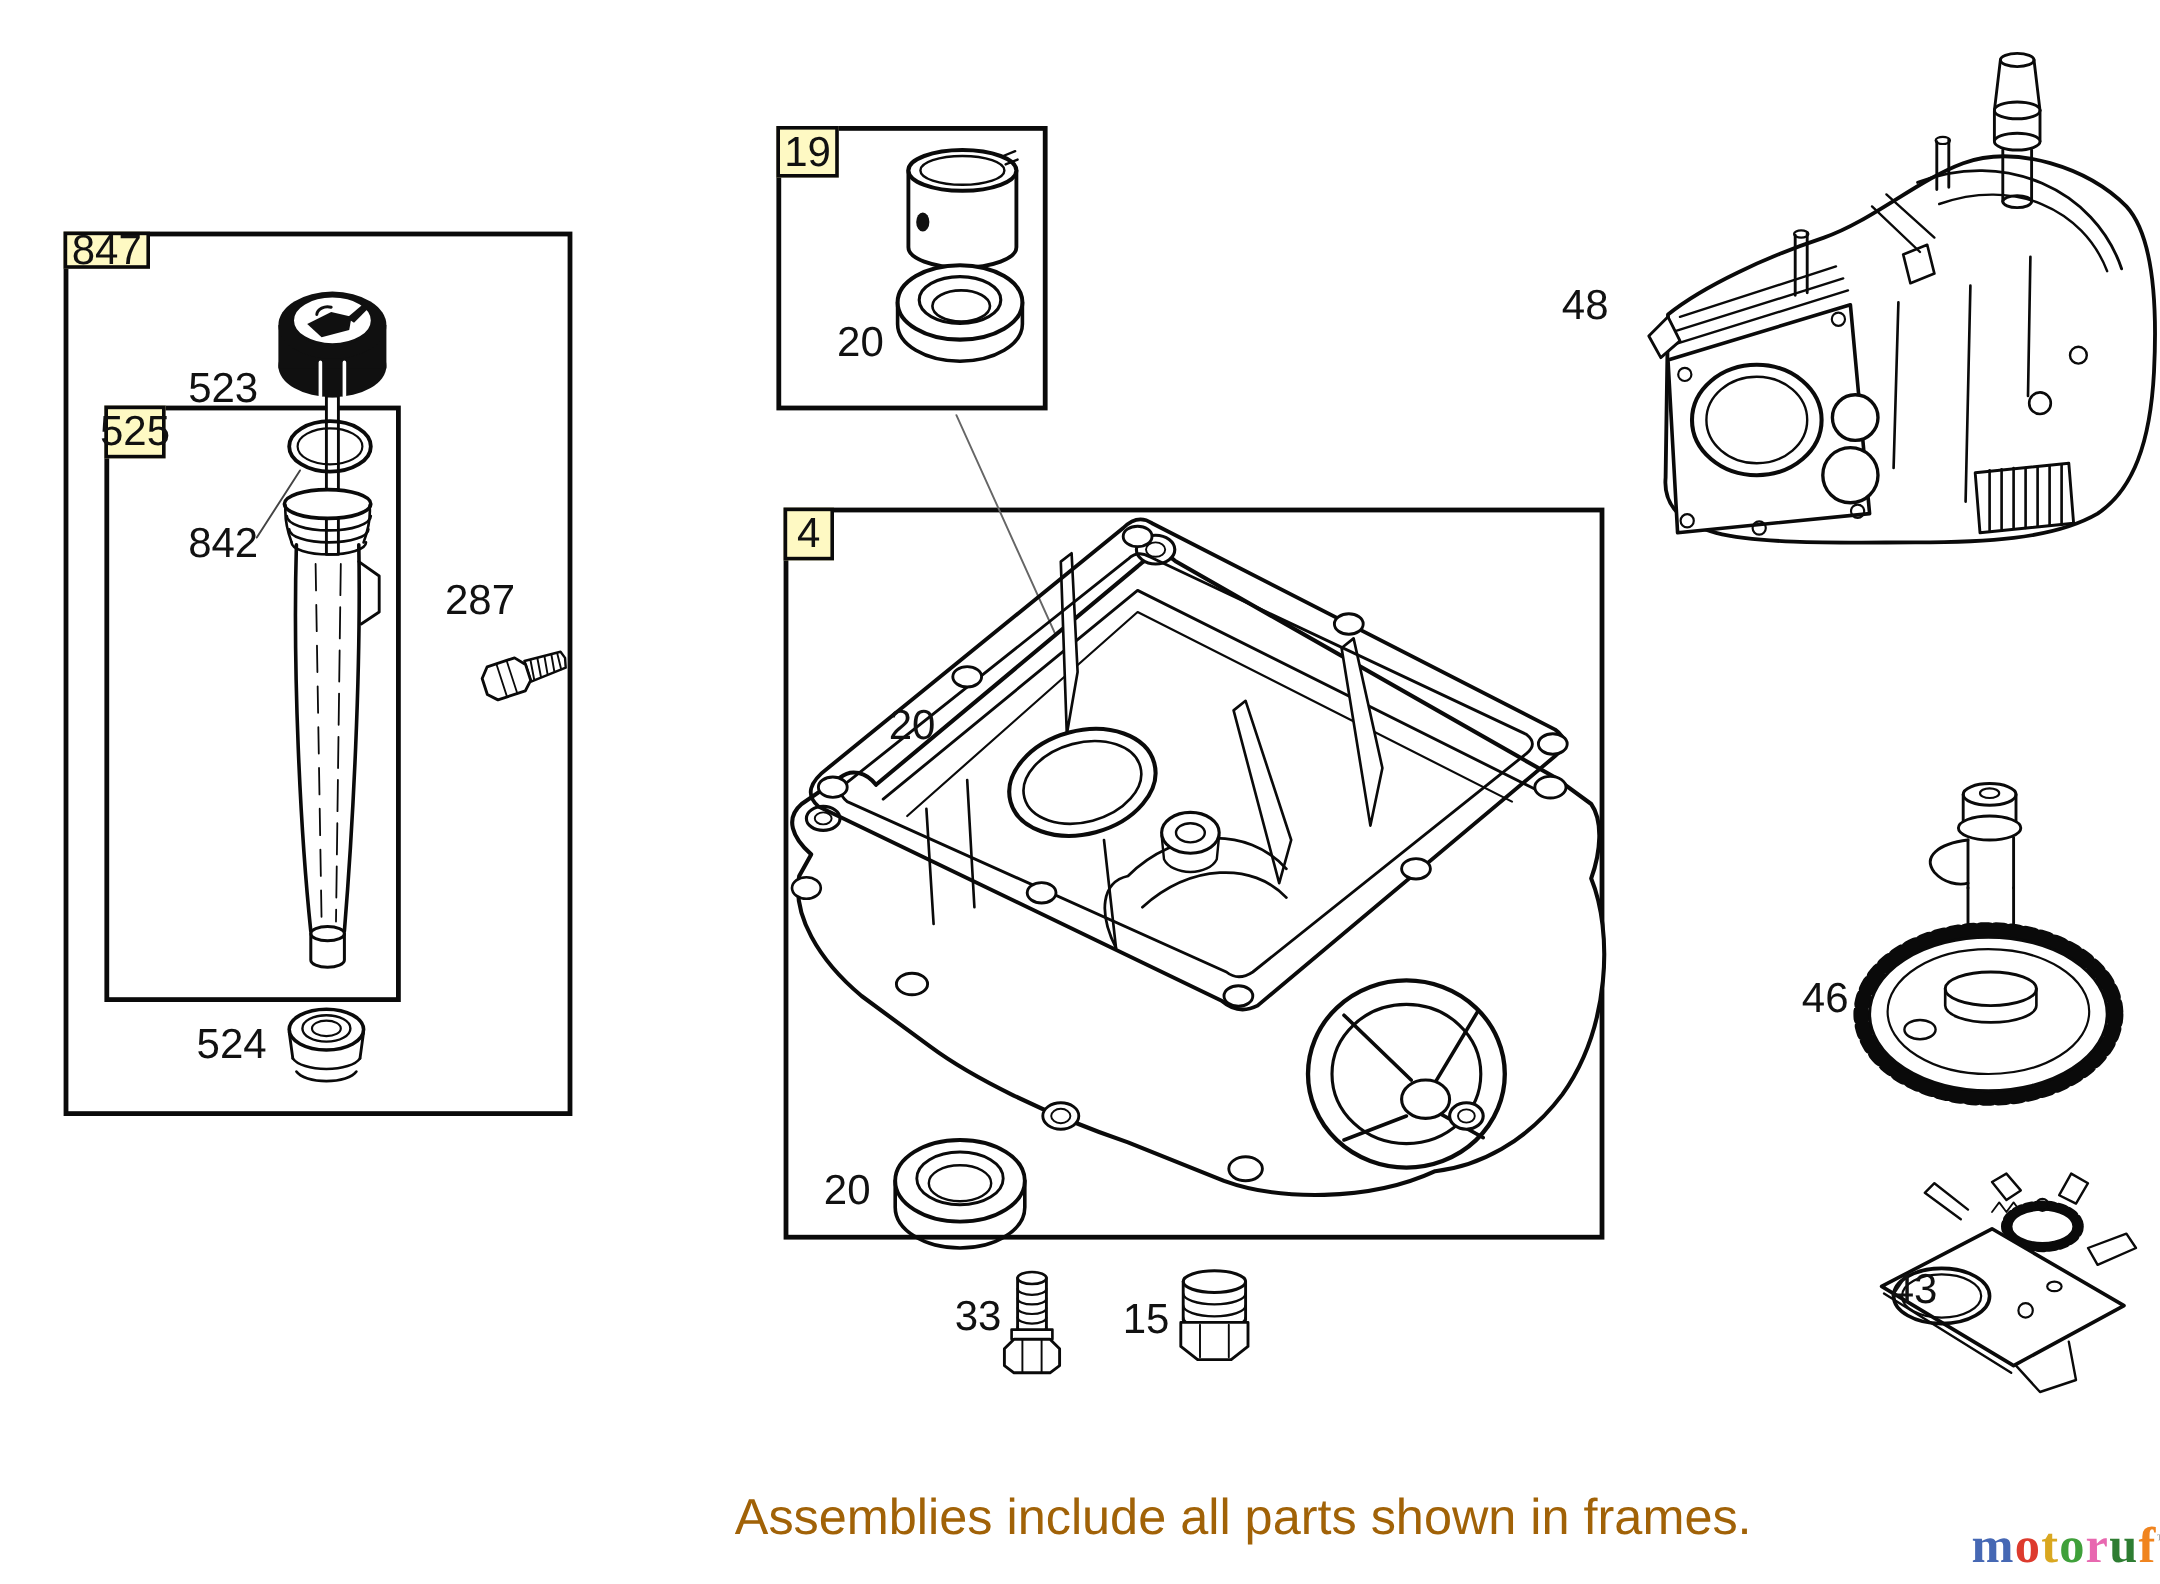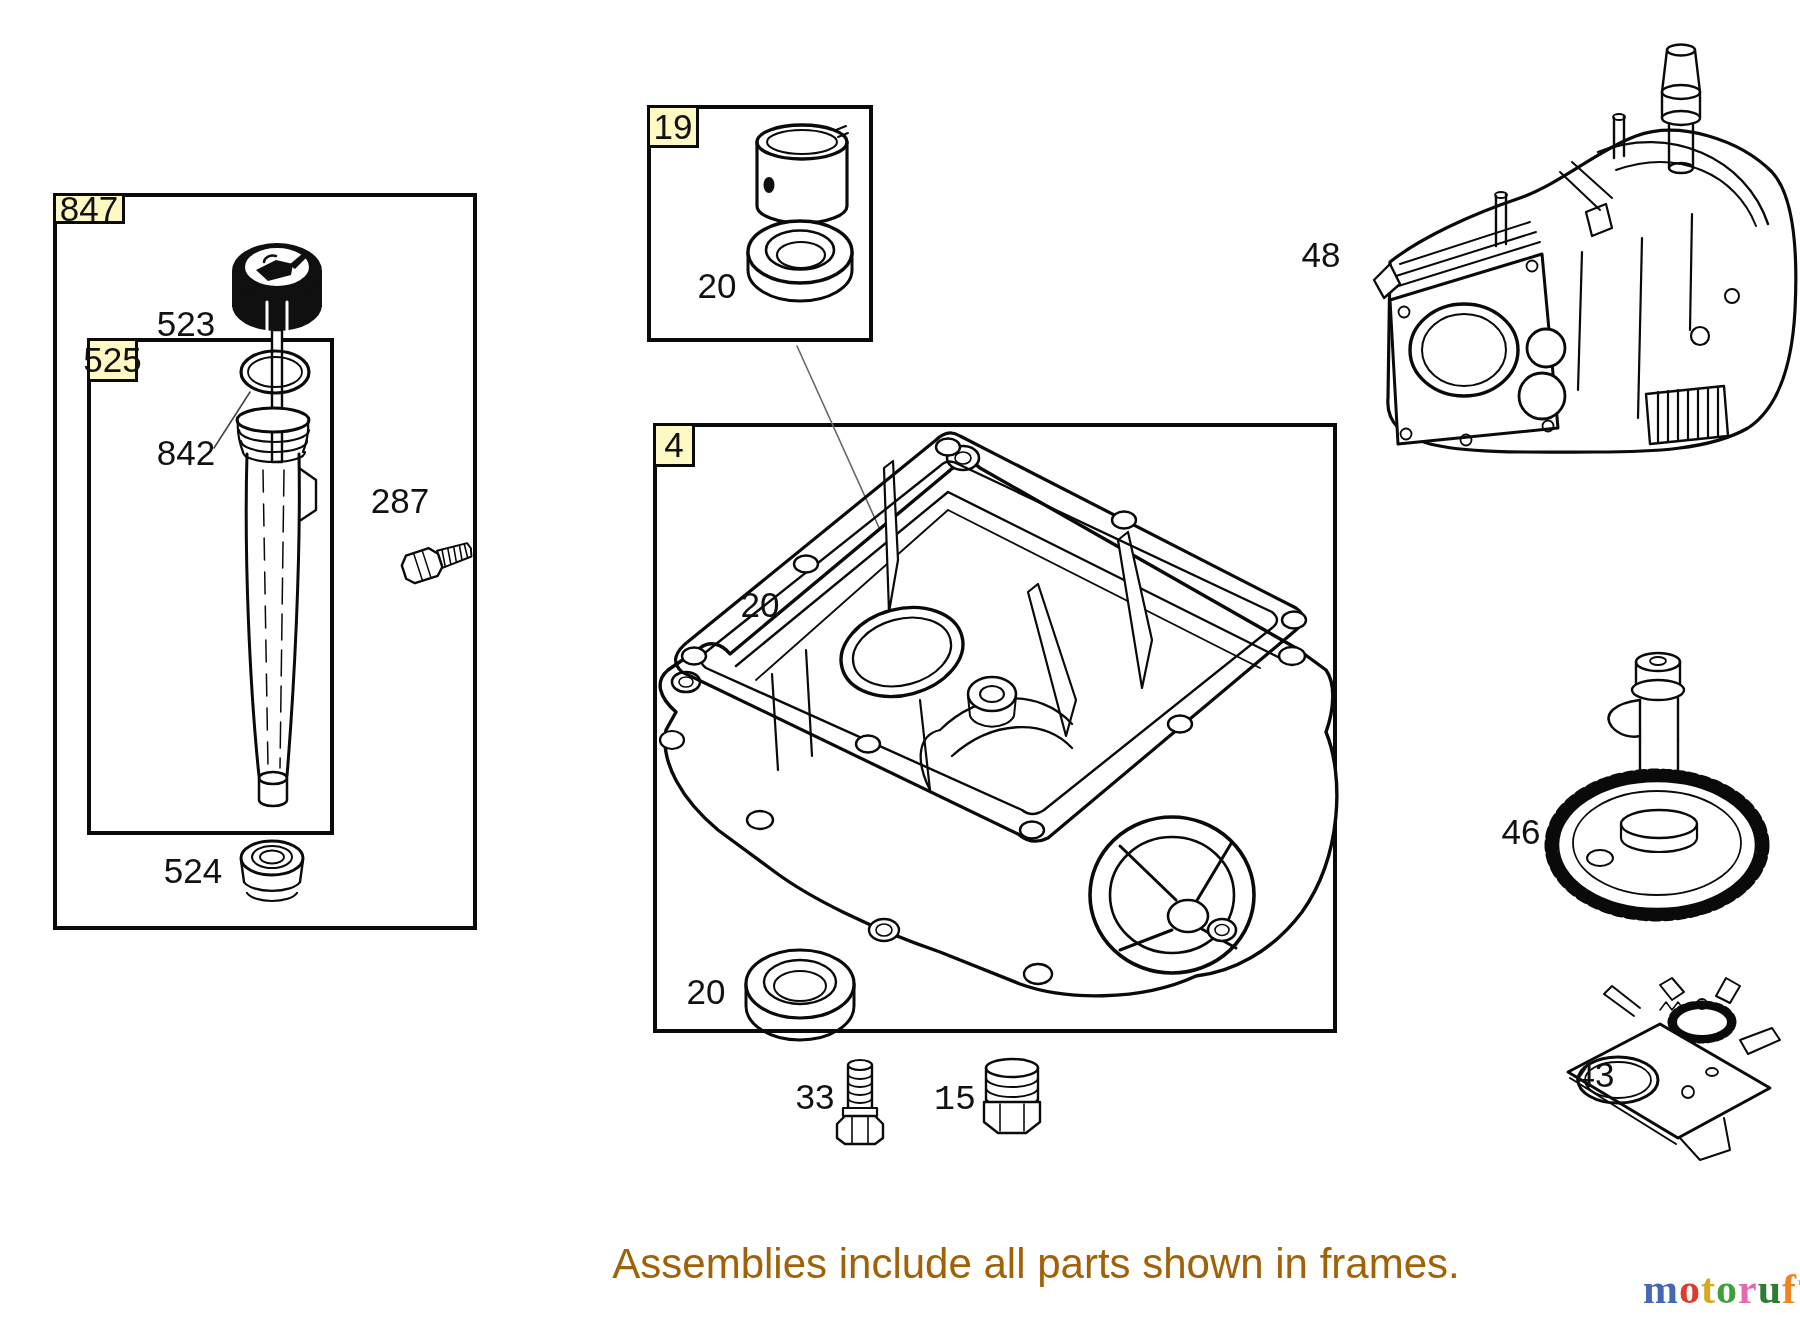--- a/index.html
+++ b/index.html
@@ -36,21 +36,21 @@
   <div class="frame-label" style="left:653px;top:423px;width:42px;height:44px;">4</div>
 
   <div class="part-label" style="left:186px;top:288px;margin-top:36px;">523</div>
   <div class="part-label" style="left:186px;top:453px;">842</div>
   <div class="part-label" style="left:400px;top:501px;">287</div>
   <div class="part-label" style="left:193px;top:871px;">524</div>
   <div class="part-label" style="left:717px;top:286px;">20</div>
   <div class="part-label" style="left:760px;top:605px;">20</div>
   <div class="part-label" style="left:706px;top:992px;">20</div>
   <div class="part-label" style="left:815px;top:1097px;">33</div>
-  <div class="part-label" style="left:955px;top:1100px;font-family:Liberation Mono, monospace;">15</div>
+  <div class="part-label" style="left:955px;top:1100px;">15</div>
   <div class="part-label" style="left:1321px;top:255px;">48</div>
   <div class="part-label" style="left:1521px;top:832px;">46</div>
   <div class="part-label" style="left:1551px;top:1075px;margin-left:44px;">43</div>
 
   <svg id="art" width="1800" height="1320" viewBox="0 0 1800 1320" fill="none" stroke="#0a0a0a" stroke-linecap="round" stroke-linejoin="round">
 
     <line x1="214" y1="448" x2="250" y2="392" stroke="#444" stroke-width="1.6"></line>
     <line x1="797" y1="346" x2="956" y2="698" stroke="#666" stroke-width="1.6"></line>
 
     <g>

